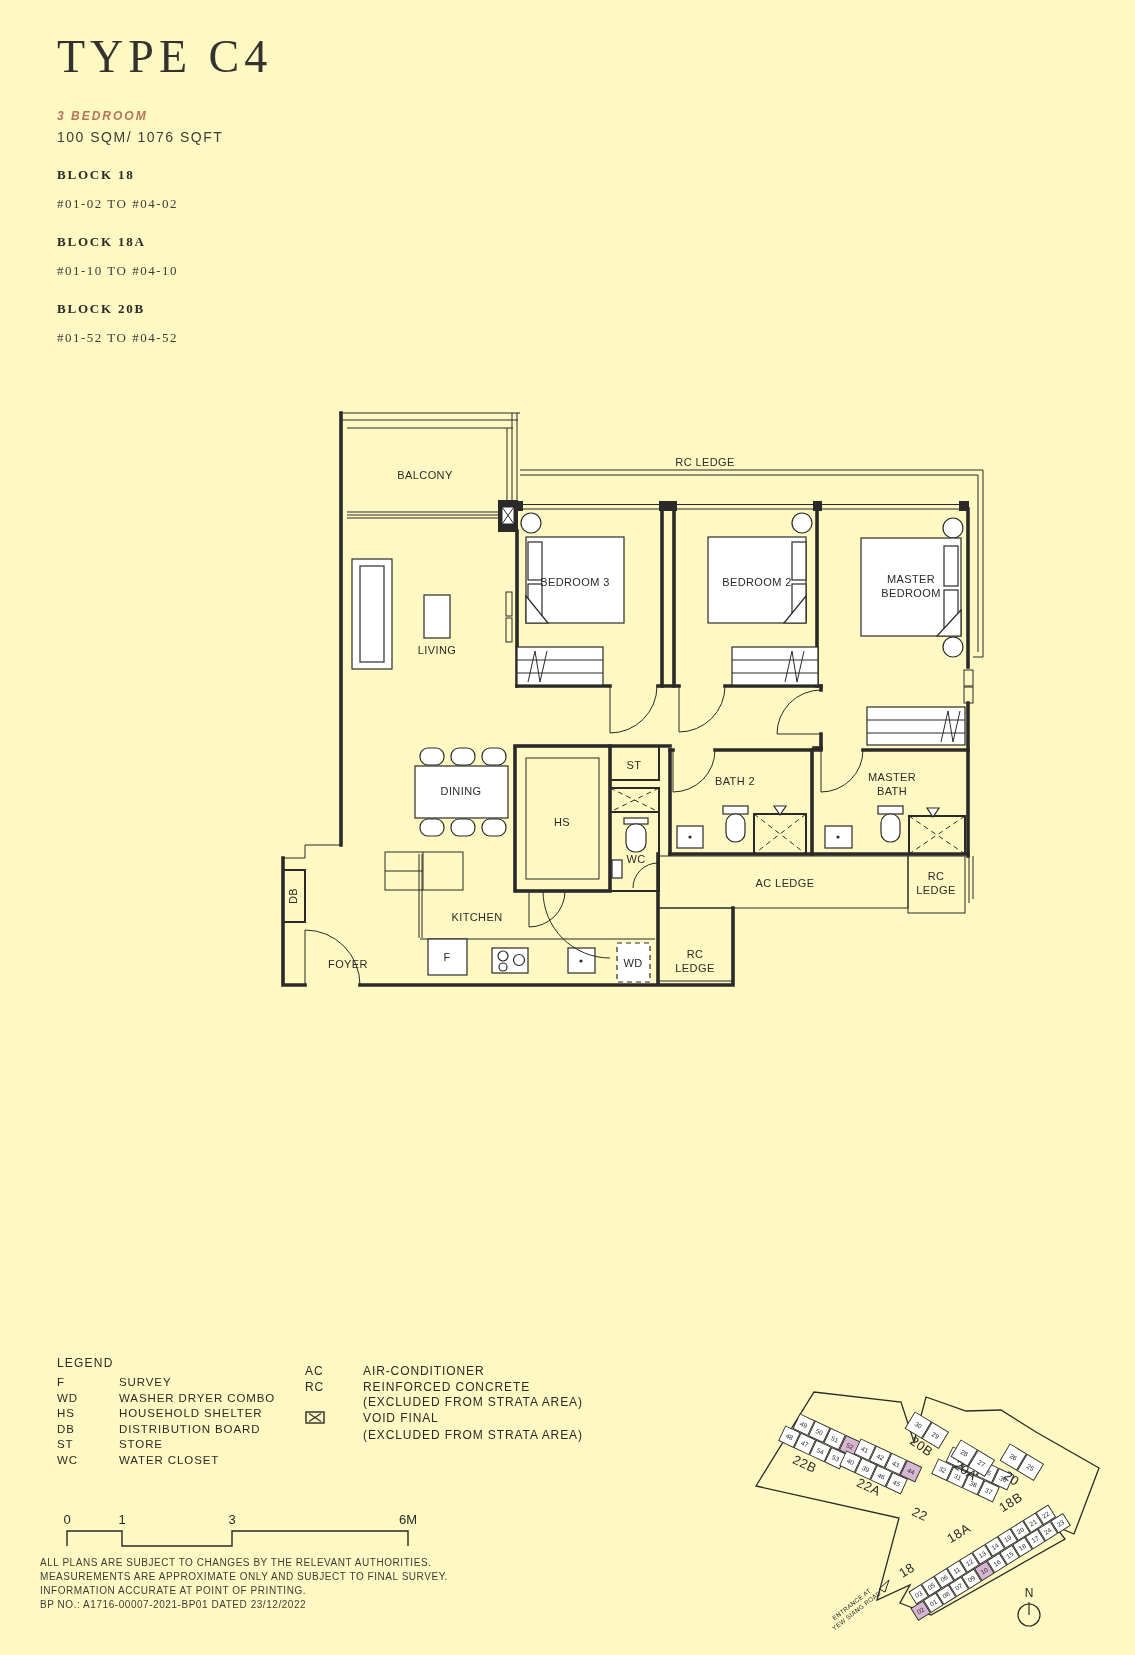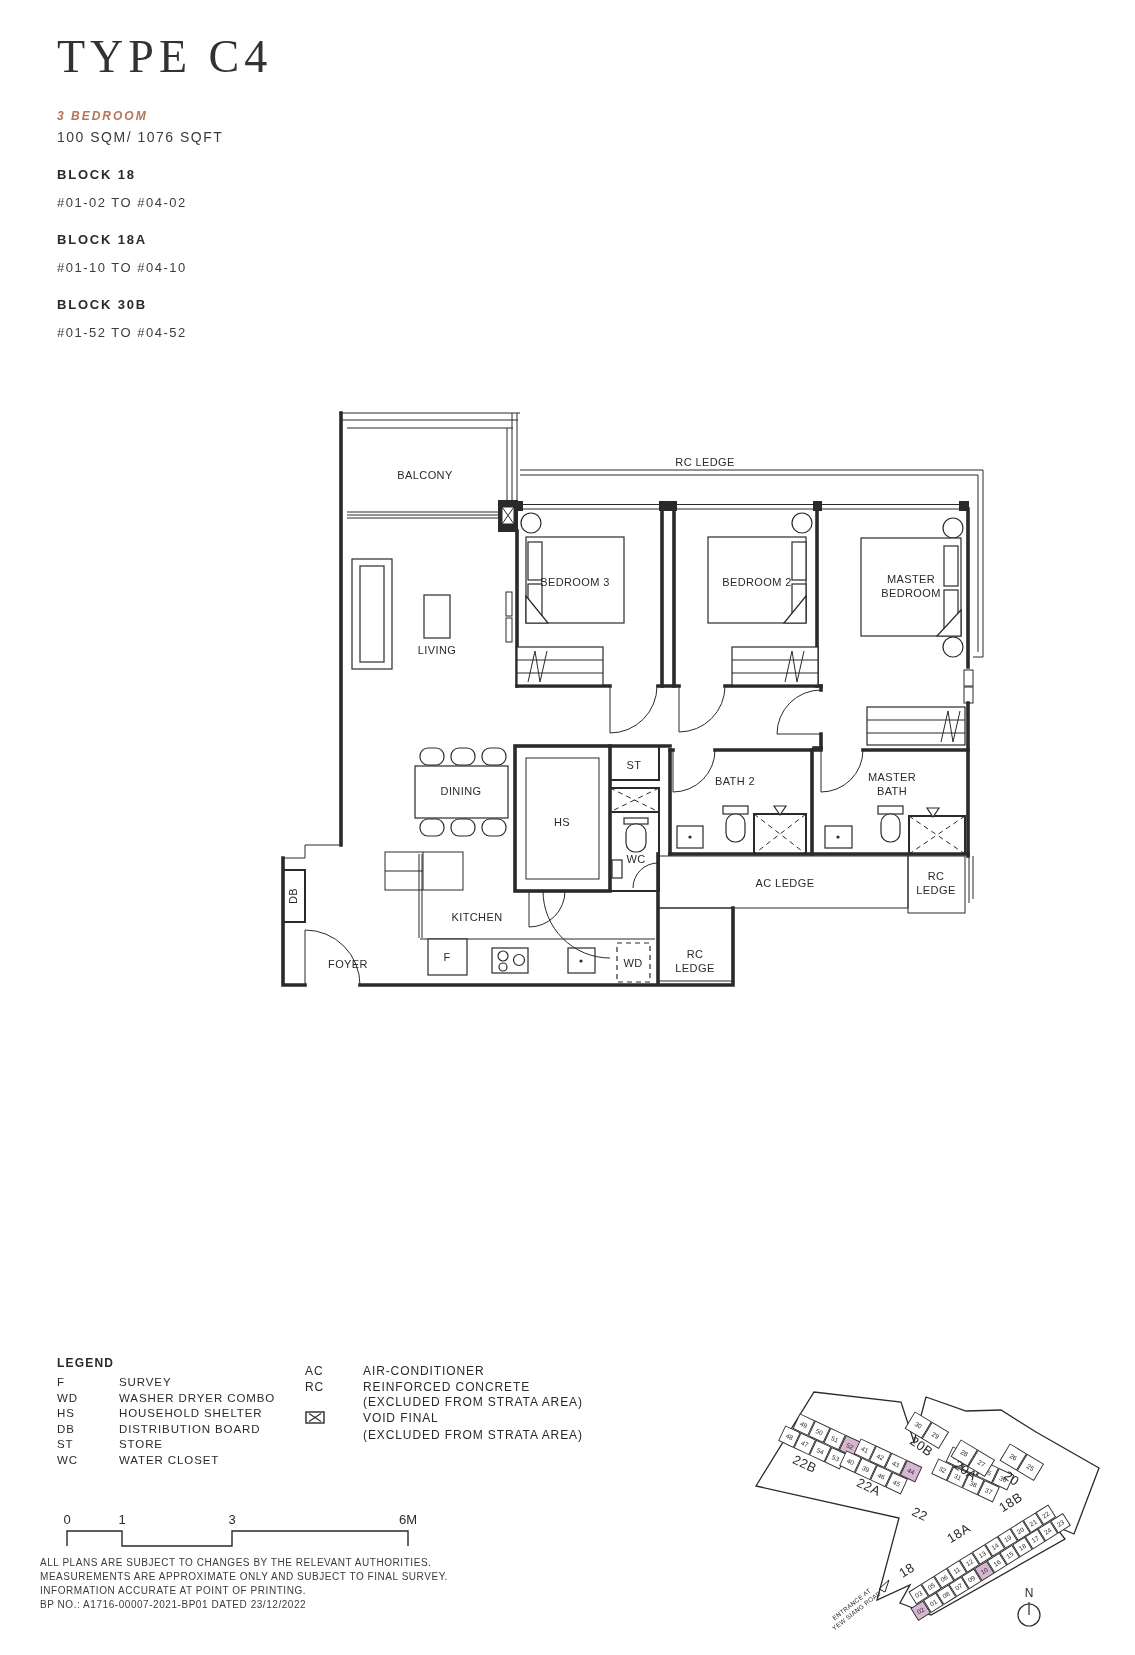--- a/index.html
+++ b/index.html
@@ -1,39 +1,39 @@
 <!DOCTYPE html>
 <html style="--accent: #b5755a; --highlight: #d6b6d3; --line: #2b2a28;"><head>
 <meta charset="utf-8">
 <style>
   html,body{margin:0;padding:0;background:#e8e8e8;}
-  .page{position:relative;width:1135px;height:1655px;background:#ffffff;margin:0 auto;
+  .page{position:relative;width:1135px;height:1655px;background:#fef9c3;margin:0 auto;
         font-family:"Liberation Sans",sans-serif;color:var(--line,#2b2a28);overflow:hidden;}
   
   .hdr{position:absolute;left:57px;top:30px;}
   .title{font-family:"Liberation Serif",serif;font-size:46px;letter-spacing:5px;color:#34322f;font-weight:400;}
   .unit-type{margin-top:26px;font-size:12px;font-weight:bold;letter-spacing:2px;color:var(--accent,#b5755a);font-style:italic;}
   .area{margin-top:6px;font-size:14px;letter-spacing:1.5px;color:#3d3b38;}
-  .blocks{margin-top:22px;}
+  .blocks{margin-top:22px;font-family:Liberation Serif, serif;}
   .block{margin-bottom:22px;}
   .block .bname{font-size:13px;font-weight:bold;letter-spacing:1.8px;}
   .block .bunits{font-size:13px;letter-spacing:1.5px;margin-top:13px;color:#3d3b38;}
   
   svg text{font-family:"Liberation Sans",sans-serif;fill:#2b2a28;}
   .plan{position:absolute;left:265px;top:390px;}
   .plan text{font-size:11px;letter-spacing:0.4px;}
   .wl{stroke:#2b2a28;stroke-width:3.6;fill:none;stroke-linecap:square;}
   .wm{stroke:#2b2a28;stroke-width:2;fill:none;}
   .tl{stroke:#2b2a28;stroke-width:1;fill:none;}
   .fx{stroke:#2b2a28;stroke-width:1.2;fill:#fff;}
   .dash{stroke-dasharray:5 4;}
   .solidfill{fill:#2b2a28;}
   
   .legend{position:absolute;left:57px;top:1356px;font-size:11.5px;letter-spacing:0.9px;}
-  .legend .ltitle{font-weight:bold;font-size:12px;letter-spacing:1.2px;margin-bottom:5px;}
+  .legend .ltitle{font-weight:normal;font-size:12px;letter-spacing:1.2px;margin-bottom:5px;}
   .lrow{display:flex;line-height:15.5px;}
   .lrow .abbr{width:62px;flex:none;}
   .legend2{position:absolute;left:305px;top:1364px;font-size:12px;letter-spacing:0.9px;}
   .legend2 .lrow .abbr{width:58px;flex:none;}
   
   .scalebar{position:absolute;left:55px;top:1512px;}
   .scalebar text{font-size:13px;}
   
   .disc{position:absolute;left:40px;top:1556px;font-size:10px;letter-spacing:0.55px;line-height:14px;color:#3d3b38;}
   
@@ -56,21 +56,21 @@
     <div class="blocks">
       <div class="block">
         <div class="bname">BLOCK 18</div>
         <div class="bunits">#01-02 TO #04-02</div>
       </div>
       <div class="block">
         <div class="bname">BLOCK 18A</div>
         <div class="bunits">#01-10 TO #04-10</div>
       </div>
       <div class="block">
-        <div class="bname">BLOCK 30B</div>
+        <div class="bname">BLOCK 20B</div>
         <div class="bunits">#01-52 TO #04-52</div>
       </div>
     </div>
   </div>
 
   <svg class="plan" width="730" height="622" viewBox="0 0 730 622">
 
     <g>
 
       <path class="tl" d="M74,23 H255 M76,30 H253 M82,38 H248"></path>

